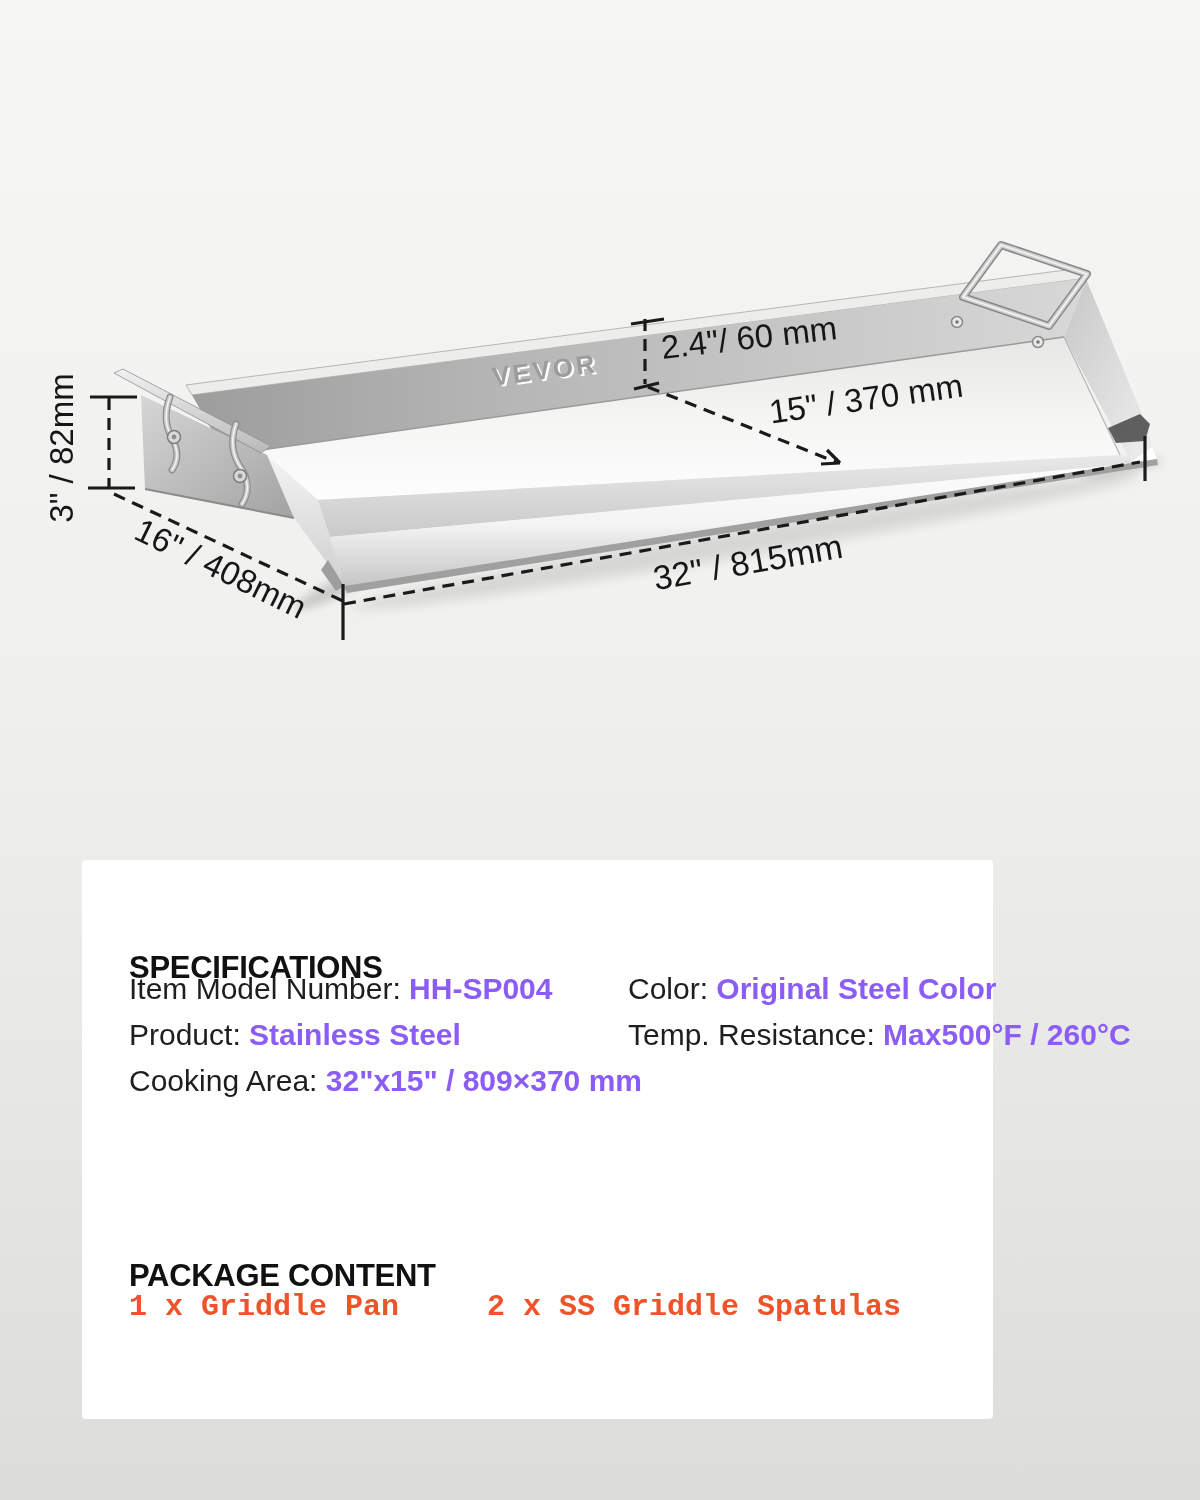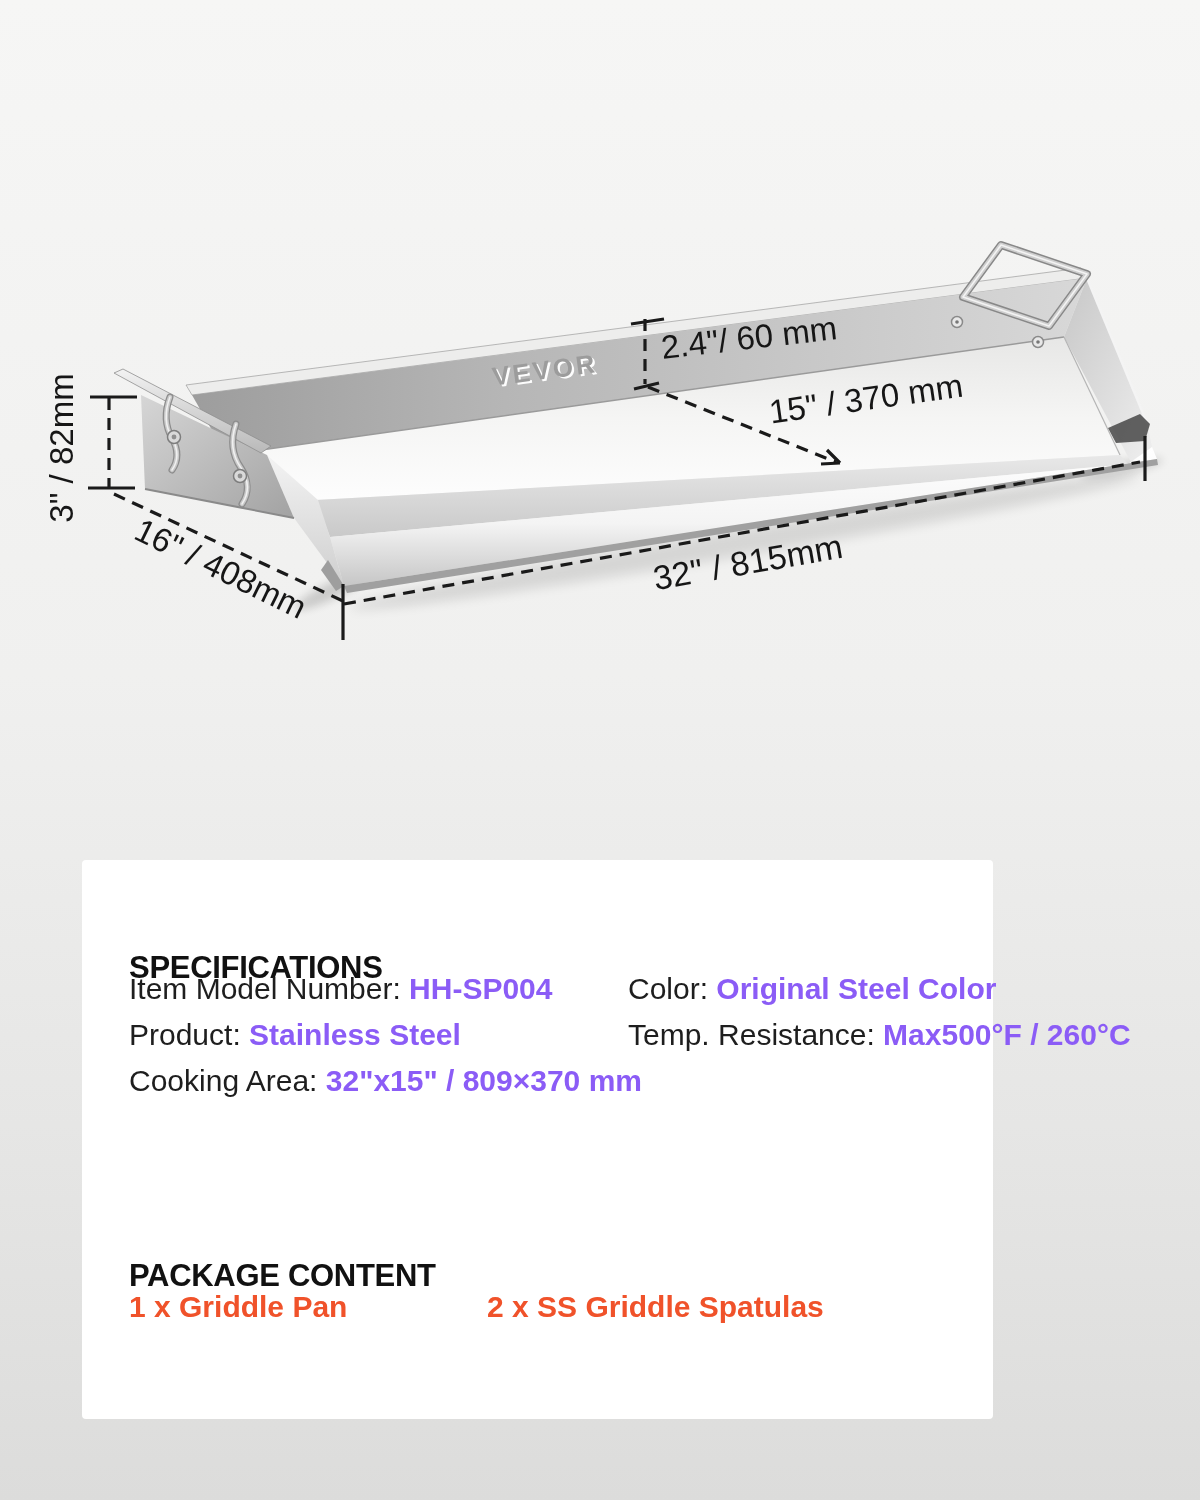--- a/index.html
+++ b/index.html
@@ -27,21 +27,21 @@
     font-size:31px;font-weight:bold;color:#111111;letter-spacing:-0.3px;white-space:nowrap;
   }
   .spec-row,.pkg-row{
     position:absolute;left:47px;right:20px;height:40px;
     font-size:30px;color:#1e1e1e;white-space:nowrap;
   }
   .pair{display:inline;}
   .pair.r2{position:absolute;left:499px;top:0;}
   .pkg-row .pair.r2{left:358px;}
   .val{font-weight:bold;color:#8b5cf6;}
-  .pkg-row{font-weight:bold;color:#f0522a;}
+  .pkg-row{font-weight:bold;color:#f0522a;font-family:Liberation Mono, monospace;}
 </style>
 </head>
 <body>
 
 <div class="page">
 
   <div class="diagram">
     <svg width="1200" height="860" viewBox="0 0 1200 860">
       <defs>
         <linearGradient id="gBack" x1="0" y1="0" x2="1" y2="0">

